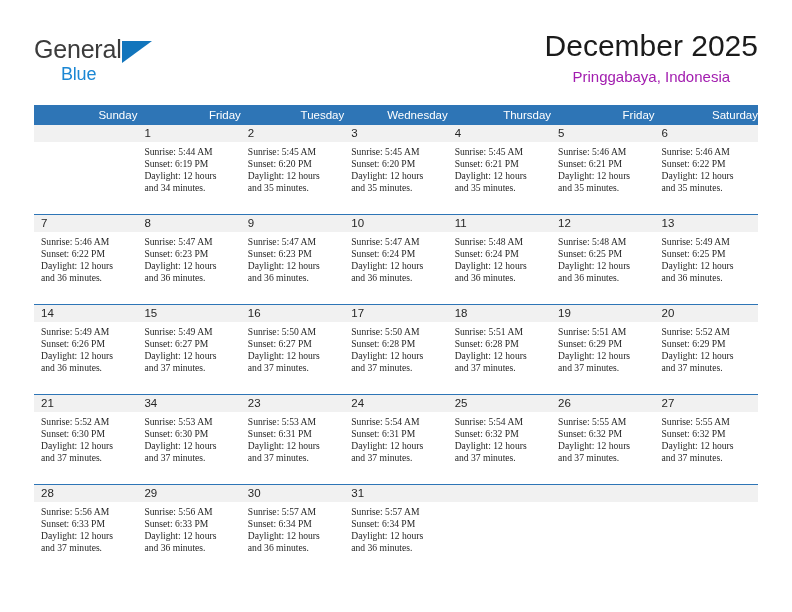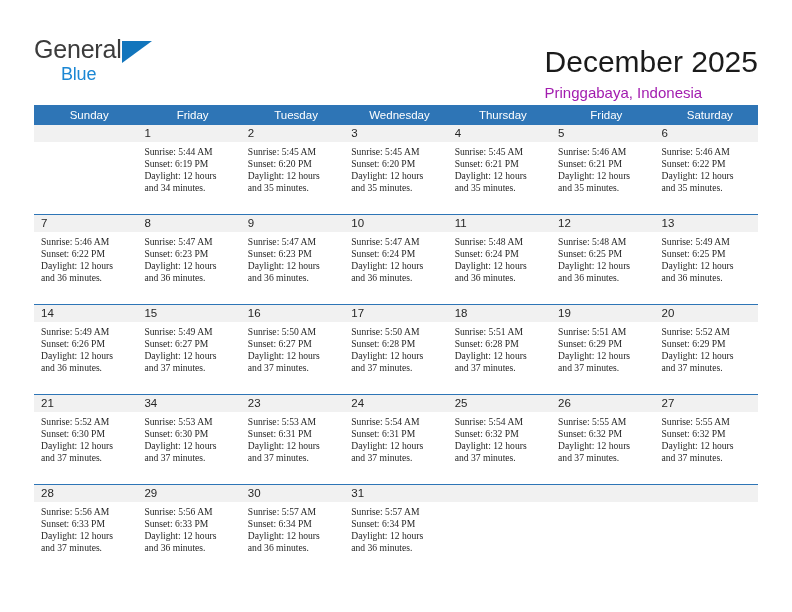--- a/index.html
+++ b/index.html
@@ -60,22 +60,22 @@
     top: 25px;
     font-size: 18px;
     letter-spacing: -0.2px;
     color: #1b87d4;
     line-height: 26px;
   }
 
   .title-block {
     position: absolute;
     right: 0;
-    top: 16px;
-    text-align: left;
+    top: 0;
+    text-align: center;
   }
   .month-title {
     font-size: 30px;
     font-weight: normal;
     color: #1b1b1b;
     line-height: 36px;
     white-space: nowrap;
   }
   .location {
     font-size: 15px;
@@ -92,21 +92,21 @@
     top: 105px;
     width: 724px;
     border-collapse: collapse;
     table-layout: fixed;
   }
   .calendar th {
     background: #2e75b6;
     color: #ffffff;
     font-size: 11.5px;
     font-weight: normal;
-    text-align: center;
+    text-align: right;
     padding: 4px 0 4px 7px;
     height: 20px;
     box-sizing: border-box;
   }
   .calendar td {
     vertical-align: top;
     padding: 0;
     width: 103.43px;
   }
 

